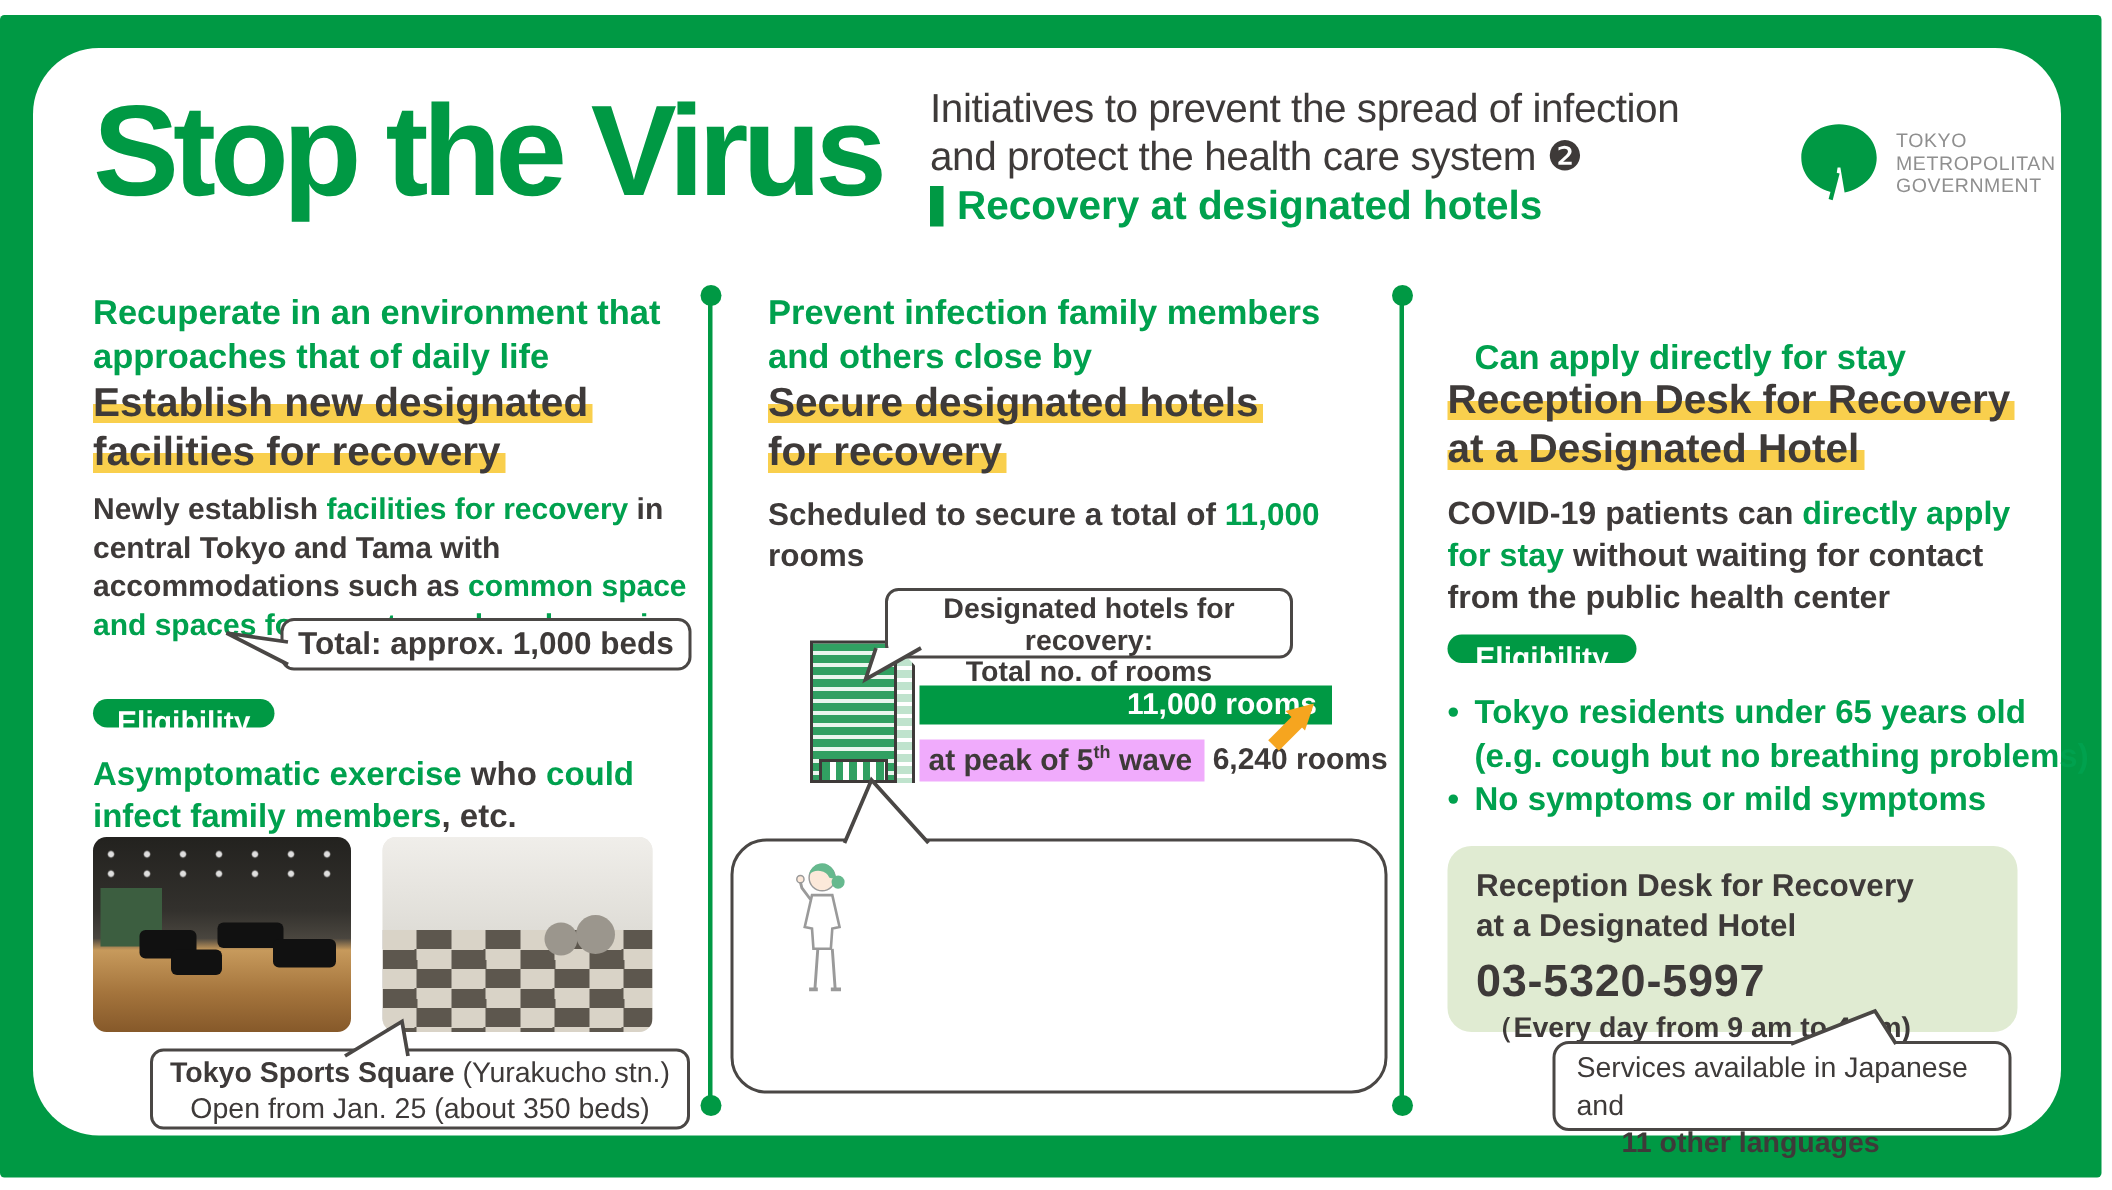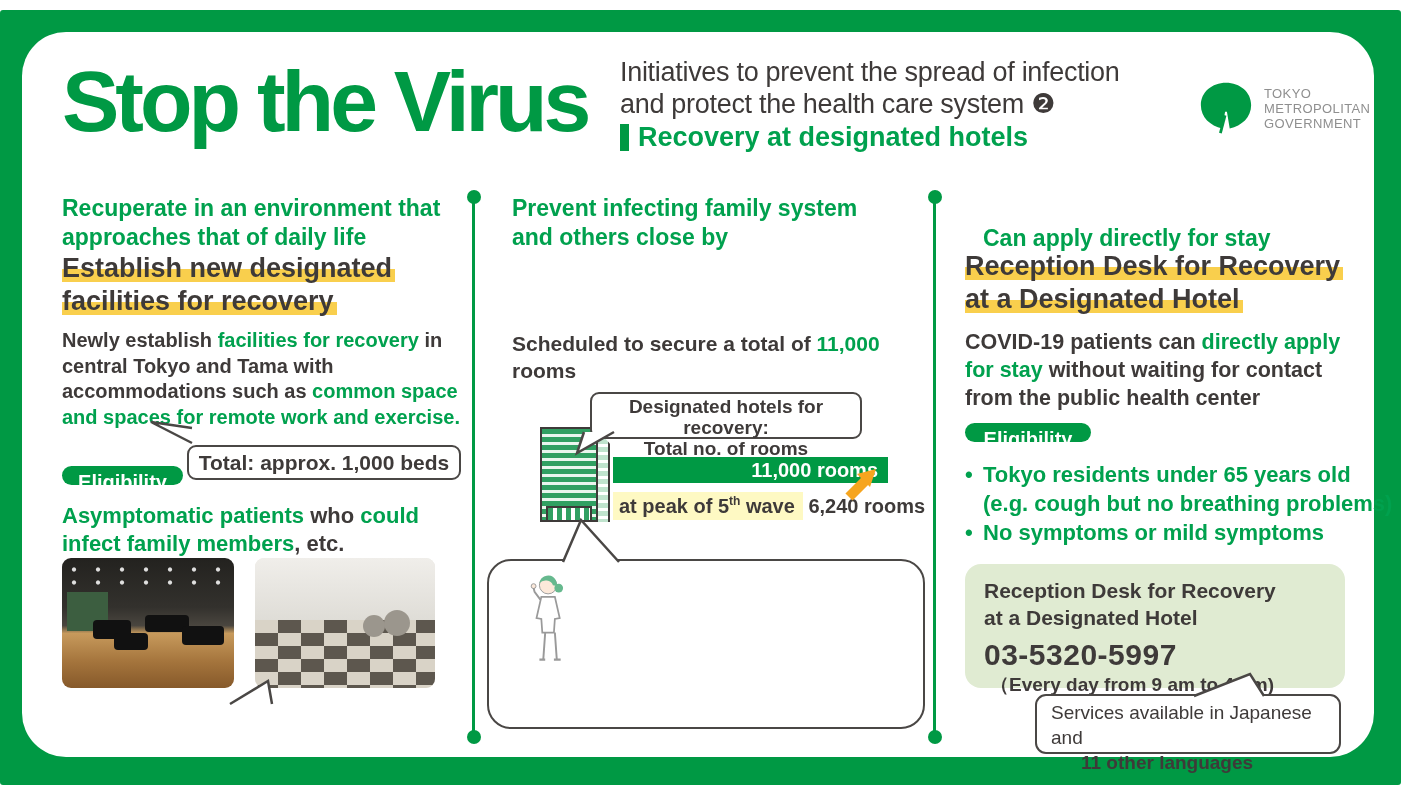--- a/index.html
+++ b/index.html
@@ -72,21 +72,21 @@
     background:repeating-linear-gradient(180deg,#bfe3cd 0 5px,#fff 5px 8px);
     clip-path:polygon(0 0,100% 14%,100% 100%,0 100%); border-right:2px solid #3e3a39; }
   .b-entrance { position:absolute; left:6px; bottom:2.5px; width:46px; height:14px;
     border:2px solid #3e3a39; border-bottom:none;
     background:repeating-linear-gradient(90deg,#31a062 0 5px,#fff 5px 9px); }
 
   
   .bar { position:absolute; left:613px; top:457px; width:275px; height:26px; background:#009944;
     color:#fff; font-weight:bold; font-size:20px; line-height:26px; text-align:right; padding-right:10px; }
   .peak-row { position:absolute; left:613px; top:494px; font-size:20px; font-weight:bold; color:#3e3a39; white-space:nowrap; }
-  .graybg { background:#fef9c3; padding:3px 8px 3px 6px; }
+  .graybg { background:#f0abfc; padding:3px 8px 3px 6px; }
   .peak-row sup { font-size:12px; }
 
   .arrow-up { position:absolute; left:842px; top:469px; z-index:2; }
 
   
   .amenity-box { position:absolute; left:487px; top:559px; width:438px; height:170px;
     background:#fff; border:2.5px solid #4a4745; border-radius:24px; z-index:1; }
   .cap { position:absolute; font-size:19px; font-weight:bold; color:#1d1d1d; text-align:center; line-height:23px; }
 
   .wifi { position:absolute; left:806px; top:580px; width:86px; height:62px;
@@ -153,53 +153,61 @@
     <div><span class="hl">Establish new designated</span></div>
     <div><span class="hl">facilities for recovery</span></div>
   </div>
   <div class="para" style="left:62px; top:328px; width:402px; font-size:20px; line-height:25.5px;">
     <span class="d">Newly establish </span><span class="g">facilities for recovery</span><span class="d"> in central Tokyo and Tama with accommodations such as </span><span class="g">common space and spaces for remote work and exercise.</span>
   </div>
 
   <svg class="tail" style="left:148px; top:419px; width:46px; height:28px;" viewBox="0 0 46 28">
       <path d="M44 24 L3 3 L44 9"></path>
     </svg>
-  <div class="bubble" style="left:187px; top:445px; width:274px; height:35px; font-size:21px; font-weight:bold; line-height:31px;">
+  <div class="bubble" style="left:187px; top:412px; width:274px; height:35px; font-size:21px; font-weight:bold; line-height:31px;">
     <span>Total: approx. 1,000 beds</span>
   </div>
 
   <div class="badge" style="left:62px; top:466px; width:121px;">
     <span>Eligibility</span>
   </div>
   <div class="para" style="left:62px; top:502px; width:410px; font-size:22px; line-height:28px;">
-    <span class="g">Asymptomatic patients</span><span class="d"> who </span><span class="g">could infect family members</span><span class="d">, etc.</span>
+    <span class="g">Asymptomatic exercise</span><span class="d"> who </span><span class="g">could infect family members</span><span class="d">, etc.</span>
   </div>
 
   <div class="photo photo1">
     <div class="p1-lights"></div>
     <div class="p1-screen"></div>
     <div class="p1-sofa" style="left:18%; top:48%; width:22%; height:14%;"></div>
     <div class="p1-sofa" style="left:48%; top:44%; width:26%; height:13%;"></div>
     <div class="p1-sofa" style="left:70%; top:52%; width:24%; height:15%;"></div>
     <div class="p1-sofa" style="left:30%; top:58%; width:20%; height:13%;"></div>
   </div>
   <div class="photo photo2">
     <div class="p2-wall"></div>
     <div class="p2-floor"></div>
     <div class="p2-ball" style="right:14%; top:40%; width:26px; height:26px;"></div>
     <div class="p2-ball" style="right:28%; top:44%; width:22px; height:22px;"></div>
   </div>
 
   <svg class="tail" style="left:226px; top:678px; width:50px; height:28px;" viewBox="0 0 50 28">
       <path d="M4 26 L42 3 L46 26"></path>
     </svg>
+  <div class="bubble" style="left:100px; top:699px; width:360px; height:54px; font-size:19px; line-height:24px; padding-top:3px;">
+    <div><span class="d" style="font-weight:bold;">Tokyo Sports Square</span><span class="d"> (Yurakucho stn.)</span></div>
+    <div class="d">Open from Jan. 25 (about 350 beds)</div>
+  </div>
 
   <div class="subhead" style="left:512px; top:194px;">
-    <div>Prevent infecting family system</div>
+    <div>Prevent infection family members</div>
     <div>and others close by</div>
+  </div>
+  <div class="mainhead" style="left:512px; top:252px;">
+    <div><span class="hl">Secure designated hotels</span></div>
+    <div><span class="hl">for recovery</span></div>
   </div>
   <div class="para" style="left:512px; top:330px; width:400px; font-size:21px; line-height:27px;">
     <span class="d">Scheduled to secure a total of </span><span class="g">11,000</span><span class="d"> rooms</span>
   </div>
 
   <svg class="tail" style="left:574px; top:430px; width:42px; height:26px;" viewBox="0 0 42 26">
       <path d="M10 2 L3 23 L40 2"></path>
     </svg>
   <div class="bubble" style="left:590px; top:392px; width:272px; height:47px; font-size:19px; font-weight:bold; line-height:21px; padding-top:2px;">
     <div>Designated hotels for recovery:</div>

